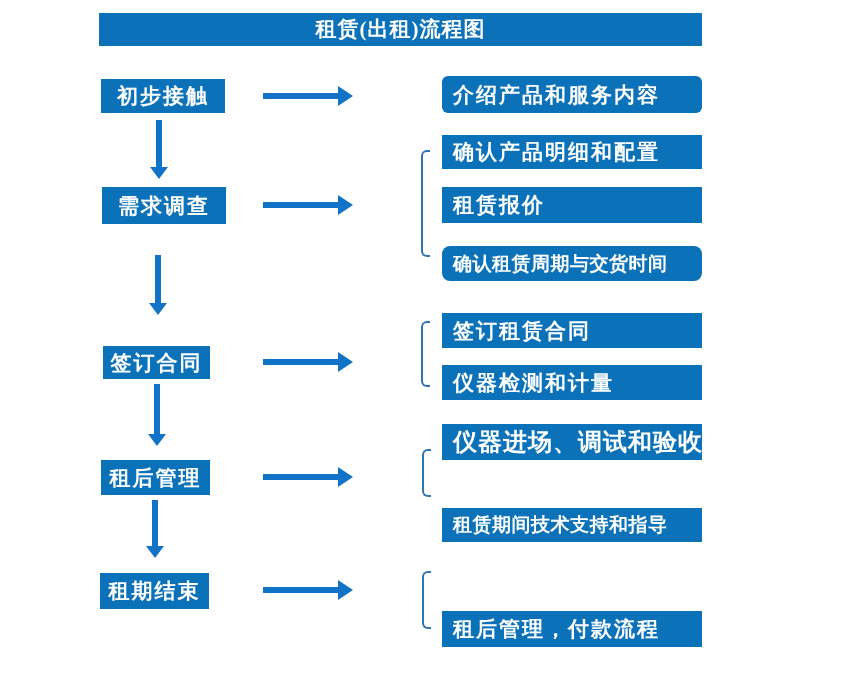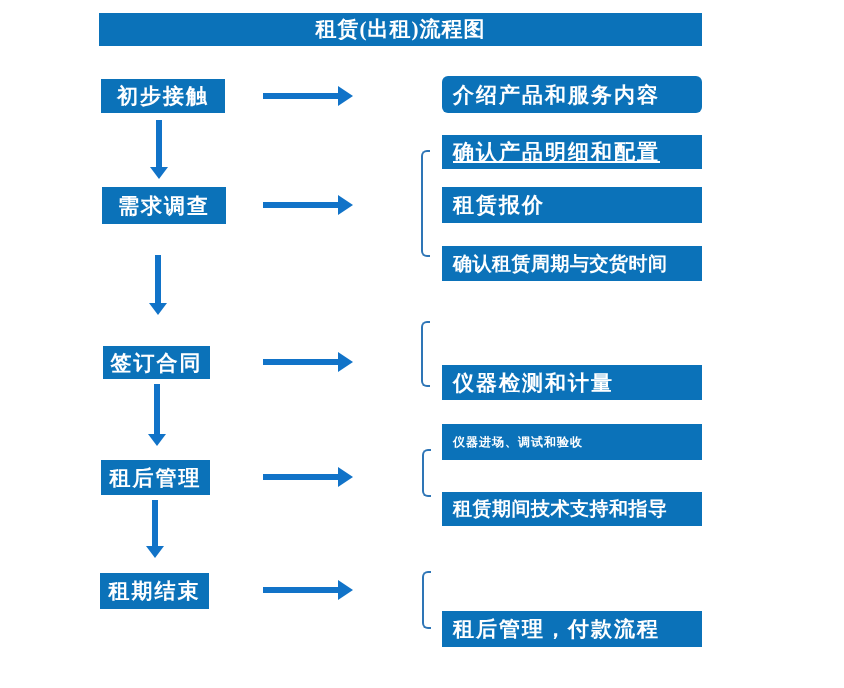--- a/index.html
+++ b/index.html
@@ -26,21 +26,21 @@
     font-size:21px;font-weight:bold;text-align:center;letter-spacing:2px;
     display:flex;align-items:center;justify-content:center;white-space:nowrap;
   }
   .obox{
     position:absolute;left:442px;width:260px;
     background:var(--color-primary);color:var(--color-box_text);
     font-size:21px;font-weight:bold;letter-spacing:2px;
     display:flex;align-items:center;padding-left:11px;box-sizing:border-box;
     white-space:nowrap;overflow:hidden;
   }
-  .obox.medium{font-size:12px;letter-spacing:1px;text-align:center;}
+  .obox.medium{font-size:24px;letter-spacing:1px;text-align:center;}
   .obox.tight{font-size:19px;letter-spacing:0.5px;}
   .h-arrow{position:absolute;left:263px;width:90px;height:20px;display:flex;align-items:center;}
   .h-shaft{flex:1;height:6px;background:var(--color-arrow);}
   .h-head{width:0;height:0;border-top:10px solid transparent;border-bottom:10px solid transparent;border-left:15px solid var(--color-arrow);}
   .v-arrow{position:absolute;width:18px;display:flex;flex-direction:column;align-items:center;}
   .v-shaft{width:6px;background:var(--color-arrow);}
   .v-head{width:0;height:0;border-left:9px solid transparent;border-right:9px solid transparent;border-top:12px solid var(--color-arrow);}
   .bracket{
     position:absolute;width:9px;box-sizing:border-box;
     border:2px solid var(--color-bracket);border-right:none;
@@ -98,24 +98,25 @@
     <div class="h-head"></div>
   </div>
 
   <div class="bracket" style="left:421px;top:150px;height:107px;"></div>
   <div class="bracket" style="left:421px;top:321px;height:66px;"></div>
   <div class="bracket" style="left:422px;top:449px;height:48px;"></div>
   <div class="bracket" style="left:422px;top:571px;height:58px;"></div>
 
   <div class="obox" style="top:76px;height:37px;border-radius:6px;">介绍产品和服务内容</div>
 
-  <div class="obox" style="top:135px;height:34px;text-decoration:underline;">确认产品明细和配置</div>
+  <div class="obox" style="top:135px;height:34px;">确认产品明细和配置</div>
   <div class="obox" style="top:187px;height:36px;">租赁报价</div>
-  <div class="obox tight" style="top:246px;height:35px;">确认租赁周期与交货时间</div>
+  <div class="obox tight" style="top:246px;height:35px;border-radius:8px;">确认租赁周期与交货时间</div>
 
+  <div class="obox" style="top:313px;height:35px;">签订租赁合同</div>
   <div class="obox" style="top:365px;height:35px;">仪器检测和计量</div>
 
   <div class="obox medium" style="top:424px;height:36px;">仪器进场、调试和验收</div>
-  <div class="obox tight" style="top:492px;height:34px;text-align:center;">租赁期间技术支持和指导</div>
+  <div class="obox tight" style="top:508px;height:34px;text-align:center;">租赁期间技术支持和指导</div>
 
   <div class="obox" style="top:611px;height:36px;">租后管理，付款流程</div>
 
 </div>
 
 </body></html>

